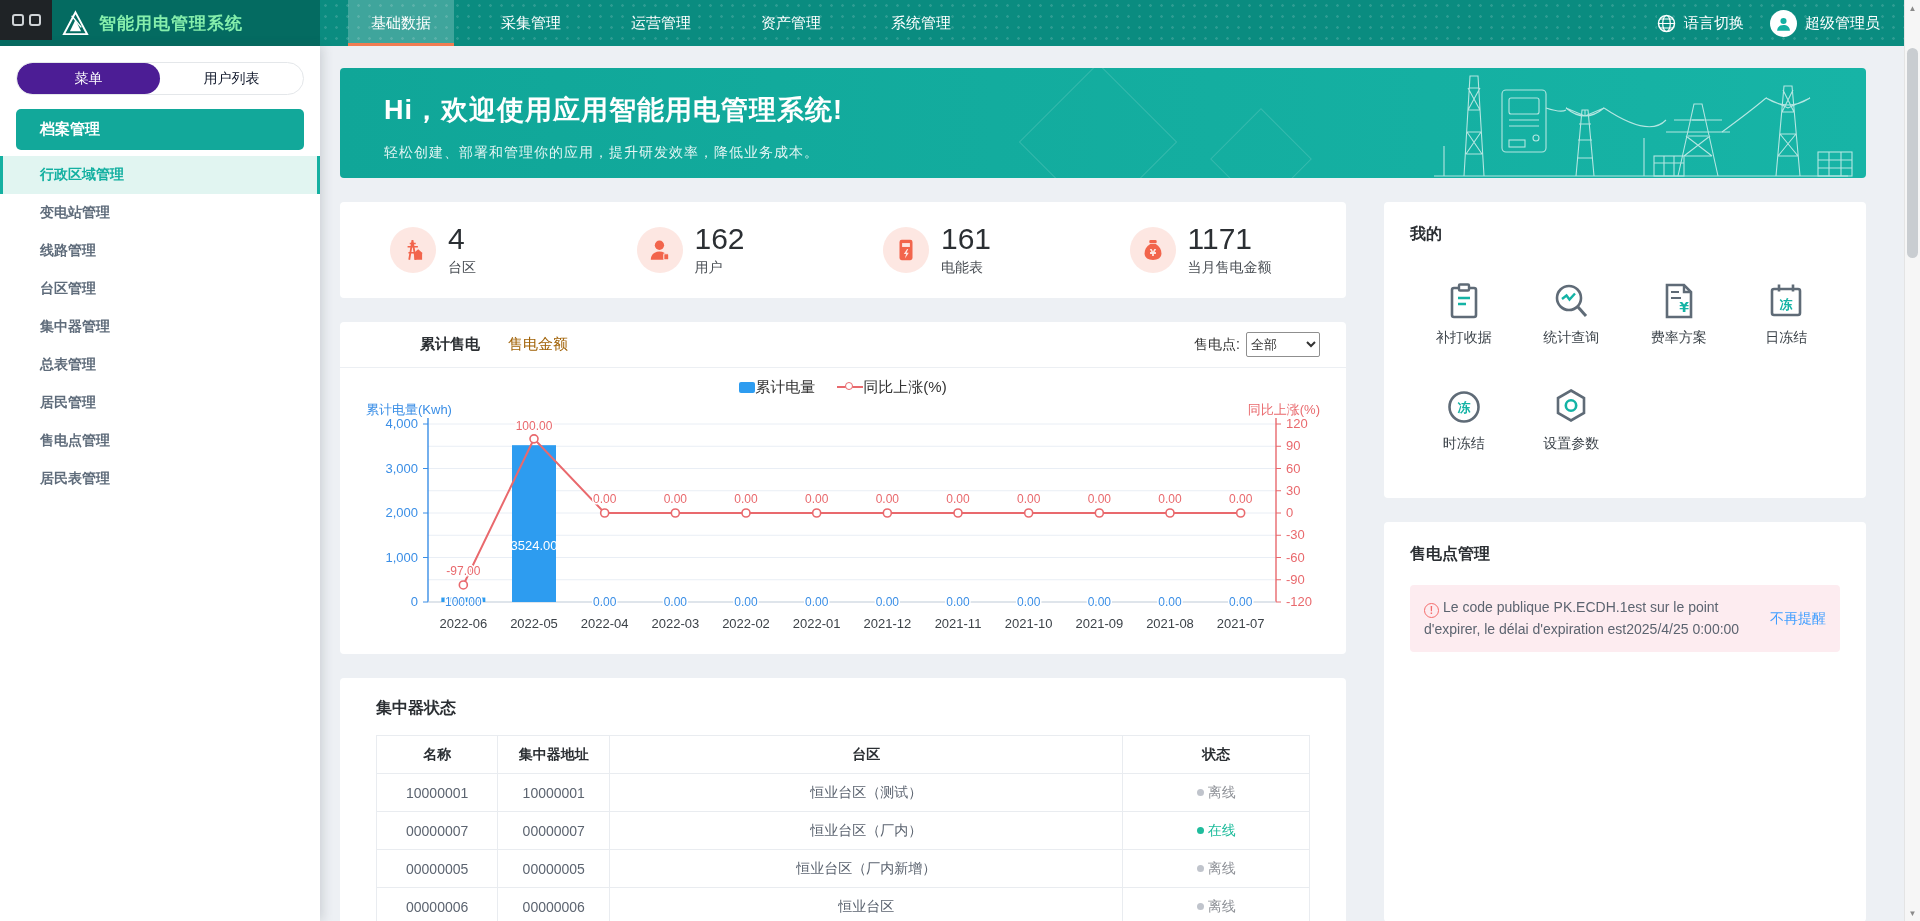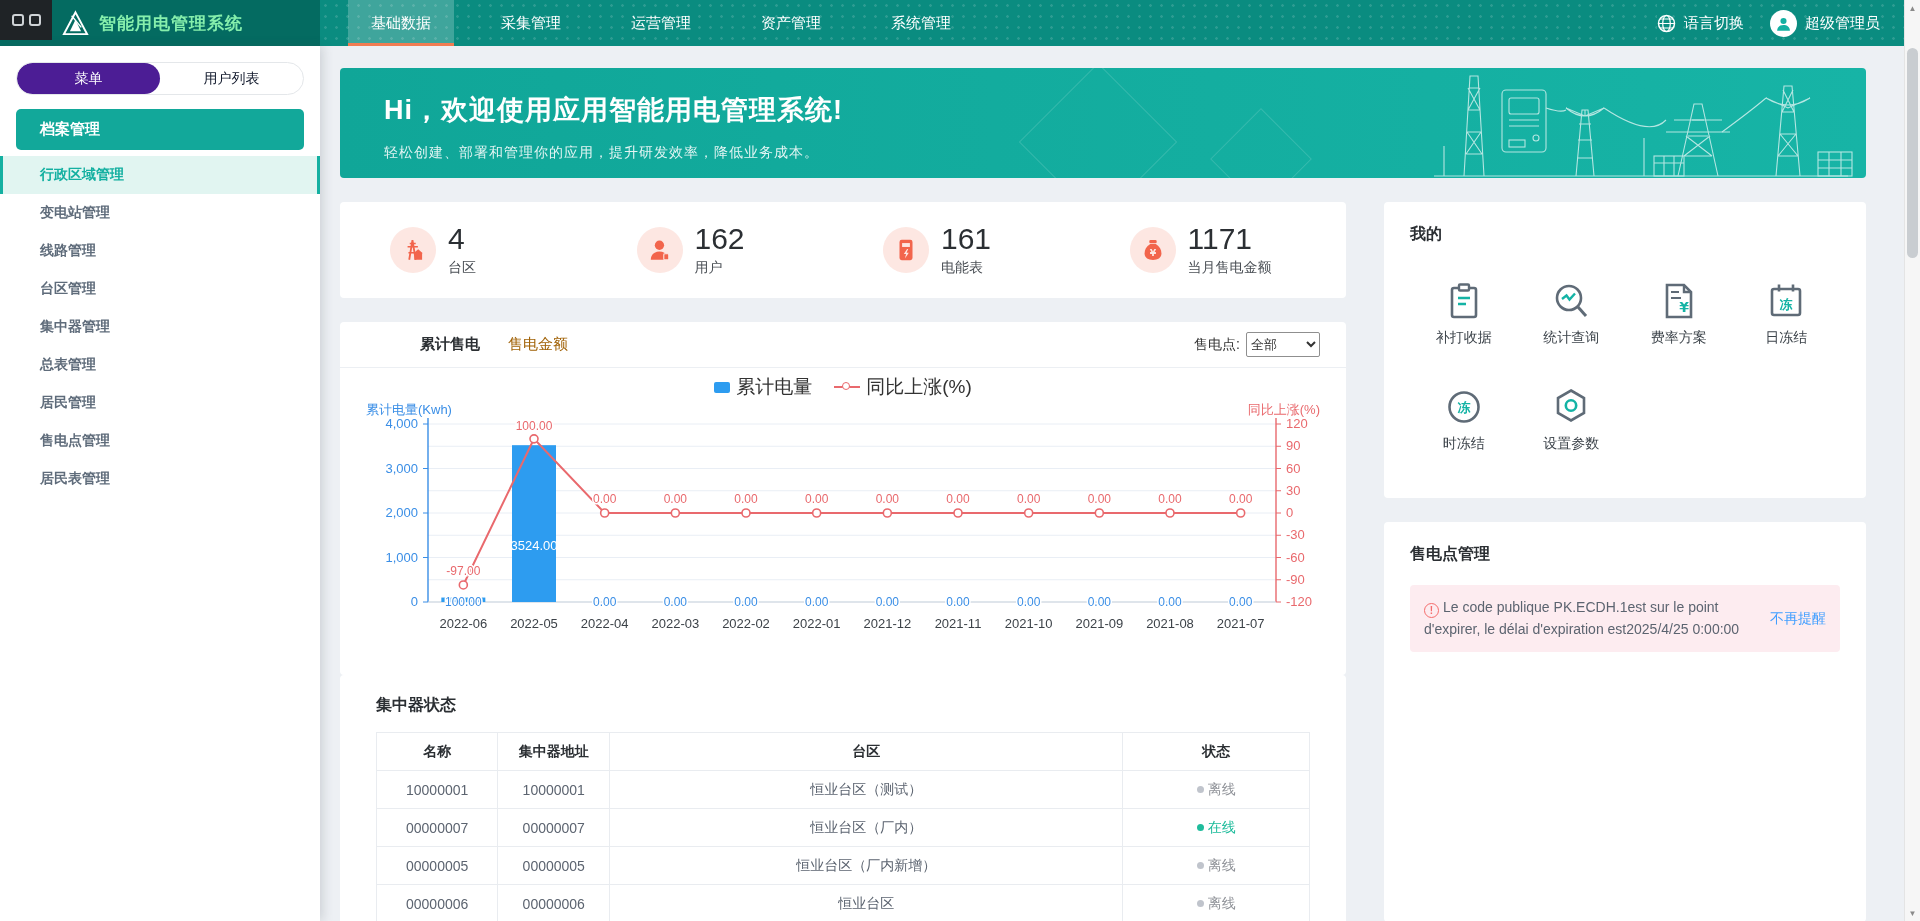--- a/index.html
+++ b/index.html
@@ -57,29 +57,29 @@
   .card { background:#fff; border-radius:4px; }
 
   
   .stats-card { height:96px; display:flex; align-items:center; padding:0 10px; margin-bottom:24px; }
   .stat { flex:1; display:flex; align-items:center; gap:12px; padding-left:40px; }
   .stat-icon { width:46px; height:46px; border-radius:50%; background:#fde7e2; display:flex; align-items:center; justify-content:center; flex:none; }
   .stat-value { font-size:30px; color:#2b2f33; line-height:1; }
   .stat-label { font-size:14px; color:#4a4f55; margin-top:5px; }
 
   
-  .chart-card { padding-bottom:25px; }
+  .chart-card { margin-bottom:24px; padding-bottom:4px; }
   .chart-head { height:46px; display:flex; align-items:center; justify-content:space-between; padding:0 26px 0 80px; border-bottom:1px solid #eceff3; }
   .chart-tabs { display:flex; gap:28px; }
   .chart-tab { font-size:15px; color:#a16207; cursor:pointer; }
   .chart-tab.active { color:#2b2f33; font-weight:bold; }
   .chart-filter { display:flex; align-items:center; gap:6px; font-size:14px; color:#333; }
   .chart-filter select { height:25px; width:74px; font-size:13px; color:#333; border:1px solid #8f8f8f; border-radius:2px; background:#fff; }
   .legend-row { height:30px; display:flex; align-items:center; justify-content:center; gap:22px; margin-top:4px; }
-  .legend-item { display:flex; align-items:center; gap:6px; font-size:19px; color:#333; cursor:pointer; }
+  .legend-item { display:flex; align-items:center; gap:0; font-size:15px; color:#333; cursor:pointer; }
   .legend-swatch { width:16px; height:11px; border-radius:2px; }
   .legend-line { width:26px; height:12px; position:relative; }
   .legend-line .ll { position:absolute; top:5px; left:0; right:0; height:2px; }
   .legend-line .lc { position:absolute; top:1px; left:8px; width:8px; height:8px; border-radius:50%; background:#fff; border:1.6px solid; }
   #chart-svg { display:block; width:966px; margin:0 auto; }
 
   
   .table-card { padding:20px 36px 30px 36px; min-height:245px; }
   .table-card h3 { font-size:16px; color:#2b2f33; margin-bottom:16px; }
   .conc-table { width:100%; border-collapse:collapse; font-size:14px; }

